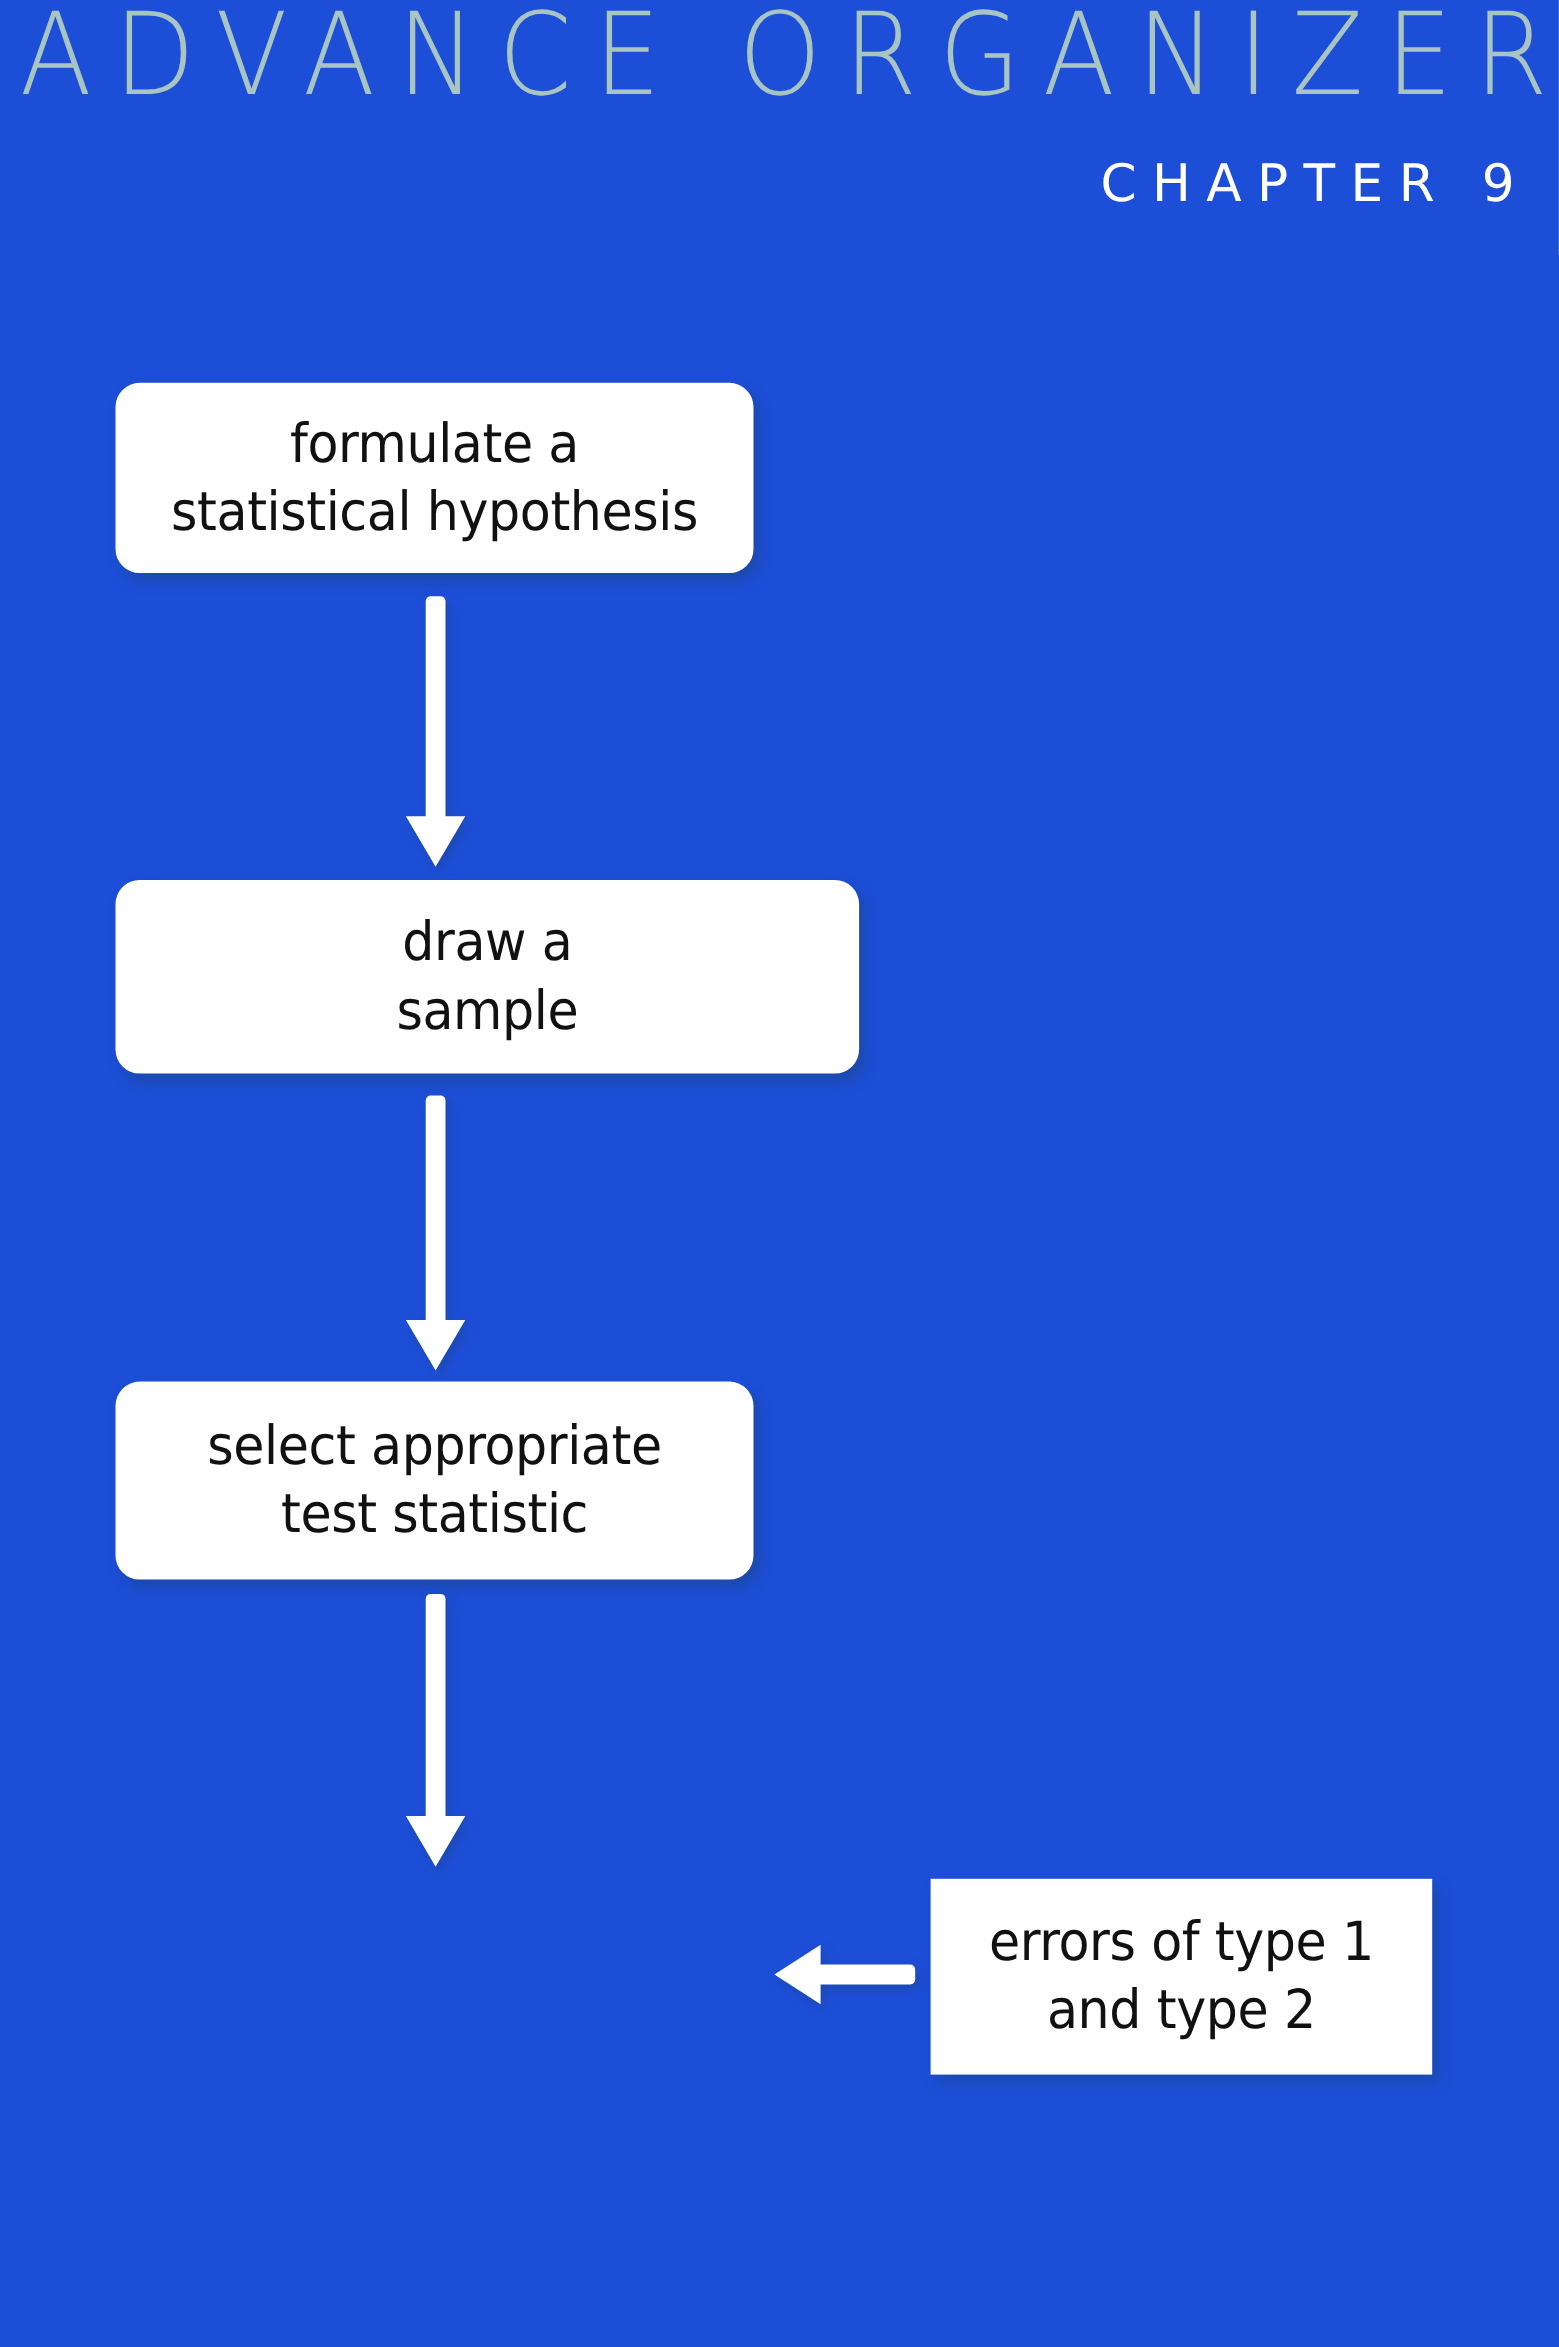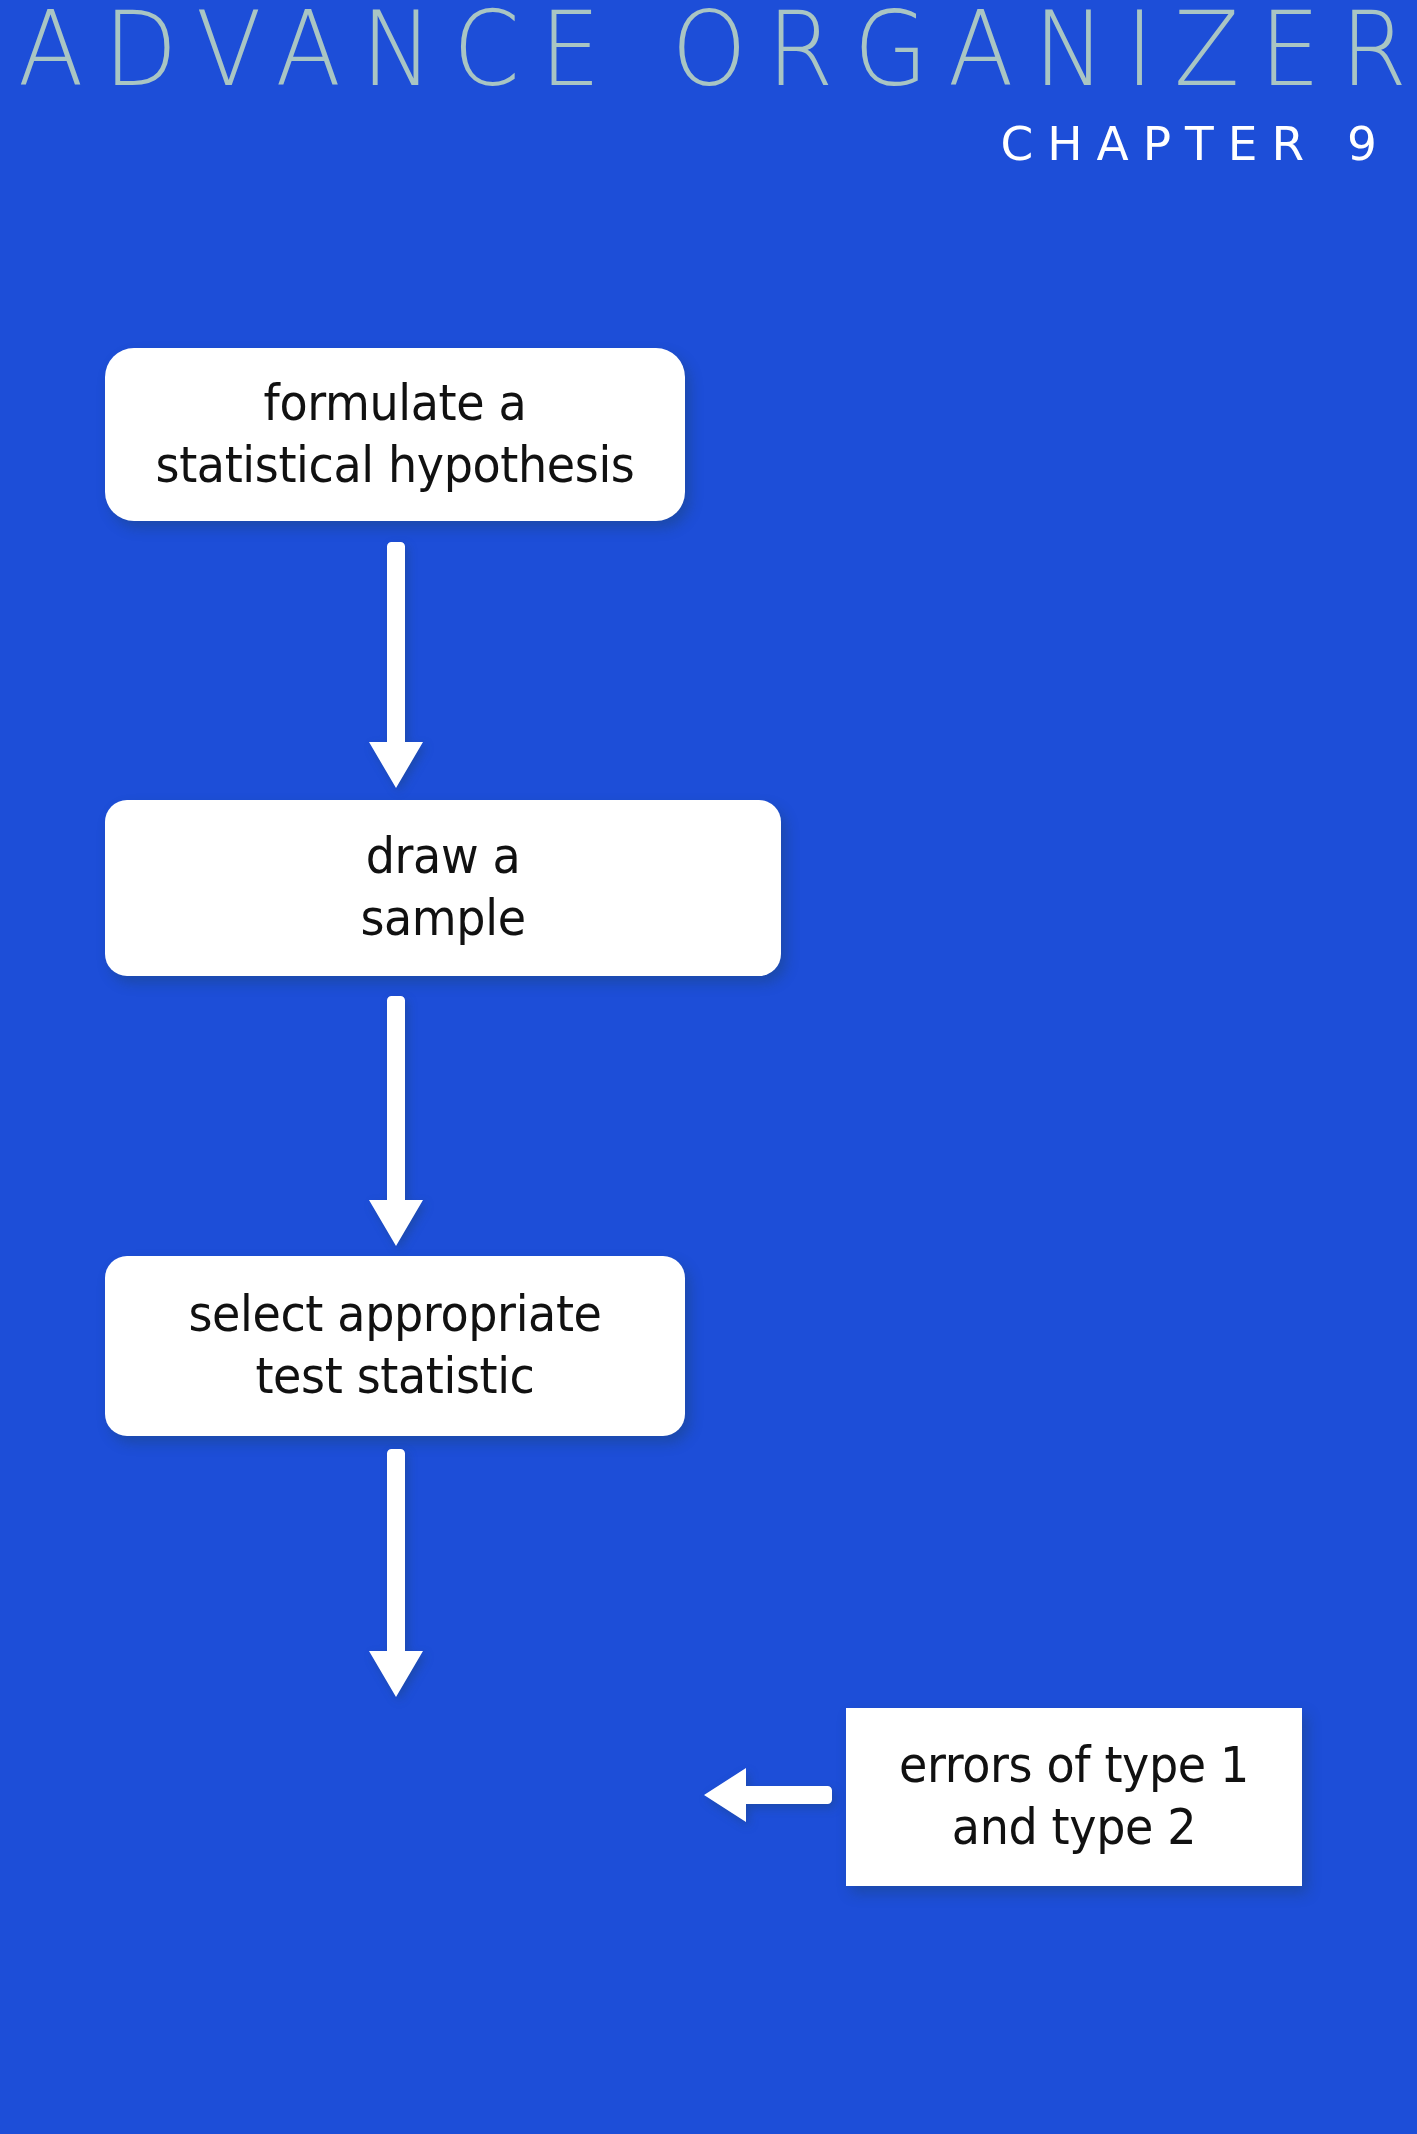--- a/index.html
+++ b/index.html
@@ -32,21 +32,21 @@
     letter-spacing: 22px;
     color: #a9c5c3;
     white-space: nowrap;
     transform: scaleX(0.92);
     transform-origin: left top;
     -webkit-font-smoothing: antialiased;
   }
   .hdr-sub {
     position: absolute;
     right: 26px;
-    top: 118px;
+    top: 142px;
     font-family: "DejaVu Sans", sans-serif;
     font-weight: 400;
     font-size: 47px;
     line-height: 52px;
     letter-spacing: 14px;
     color: #ffffff;
     white-space: nowrap;
     text-align: right;
     padding-right: 0;
     -webkit-font-smoothing: antialiased;
@@ -94,21 +94,21 @@
 </style>
 </head>
 <body>
 
 <div id="canvas">
 
   <div class="hdr-main">ADVANCE ORGANIZER</div>
 
   <div class="hdr-sub">CHAPTER 9</div>
 
-  <div class="node rounded" style="left:105px; top:348px; width:580px; height:173px;border-radius:29px;">
+  <div class="node rounded" style="left:105px; top:348px; width:580px; height:173px;">
     <span class="node-label">formulate a
 statistical hypothesis</span>
   </div>
 
   <div class="arrow-v" style="left:360px; top:538px; width:72px; height:256px;">
     <svg width="72" height="256" viewBox="0 0 72 256">
       <path class="arrow-shape" d="M31.5 4 h9 a4.5 4.5 0 0 1 4.5 4.5 V204 h18 L36 250 L9 204 h18 V8.5 A4.5 4.5 0 0 1 31.5 4 Z"></path>
     </svg>
   </div>
 

